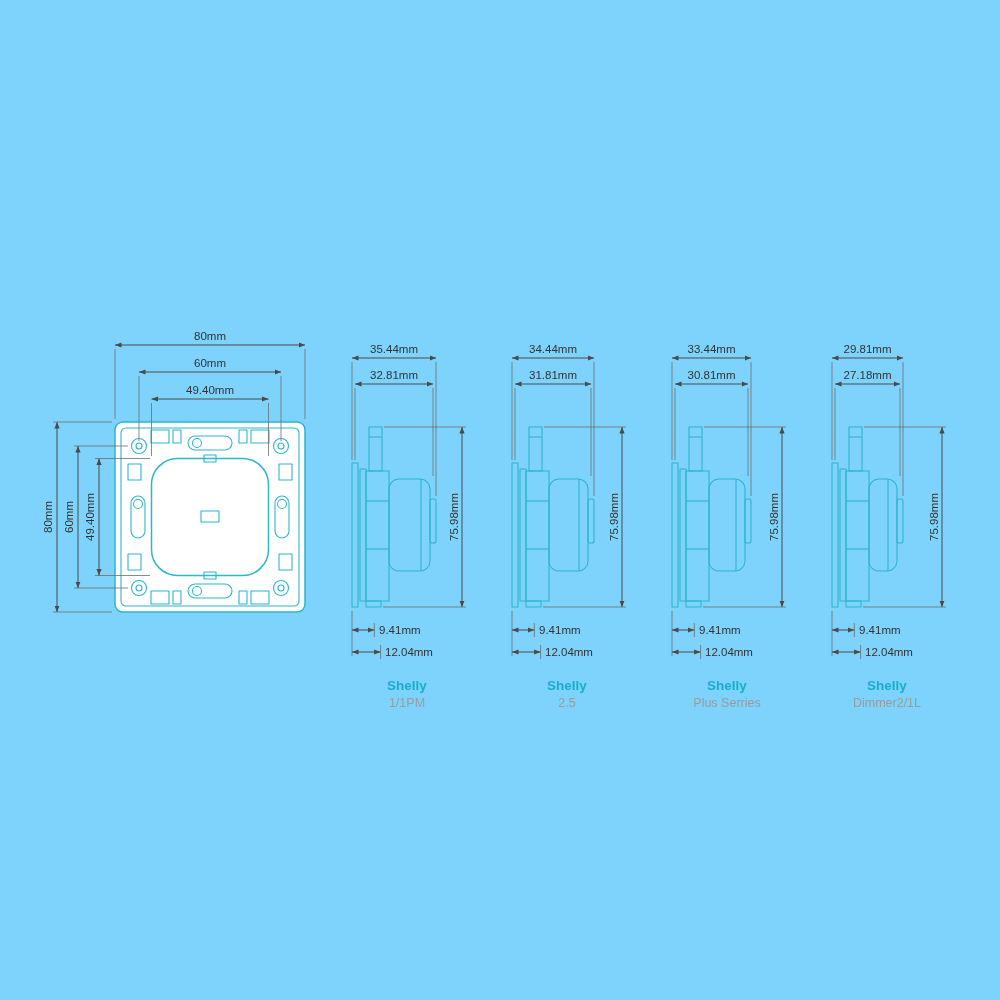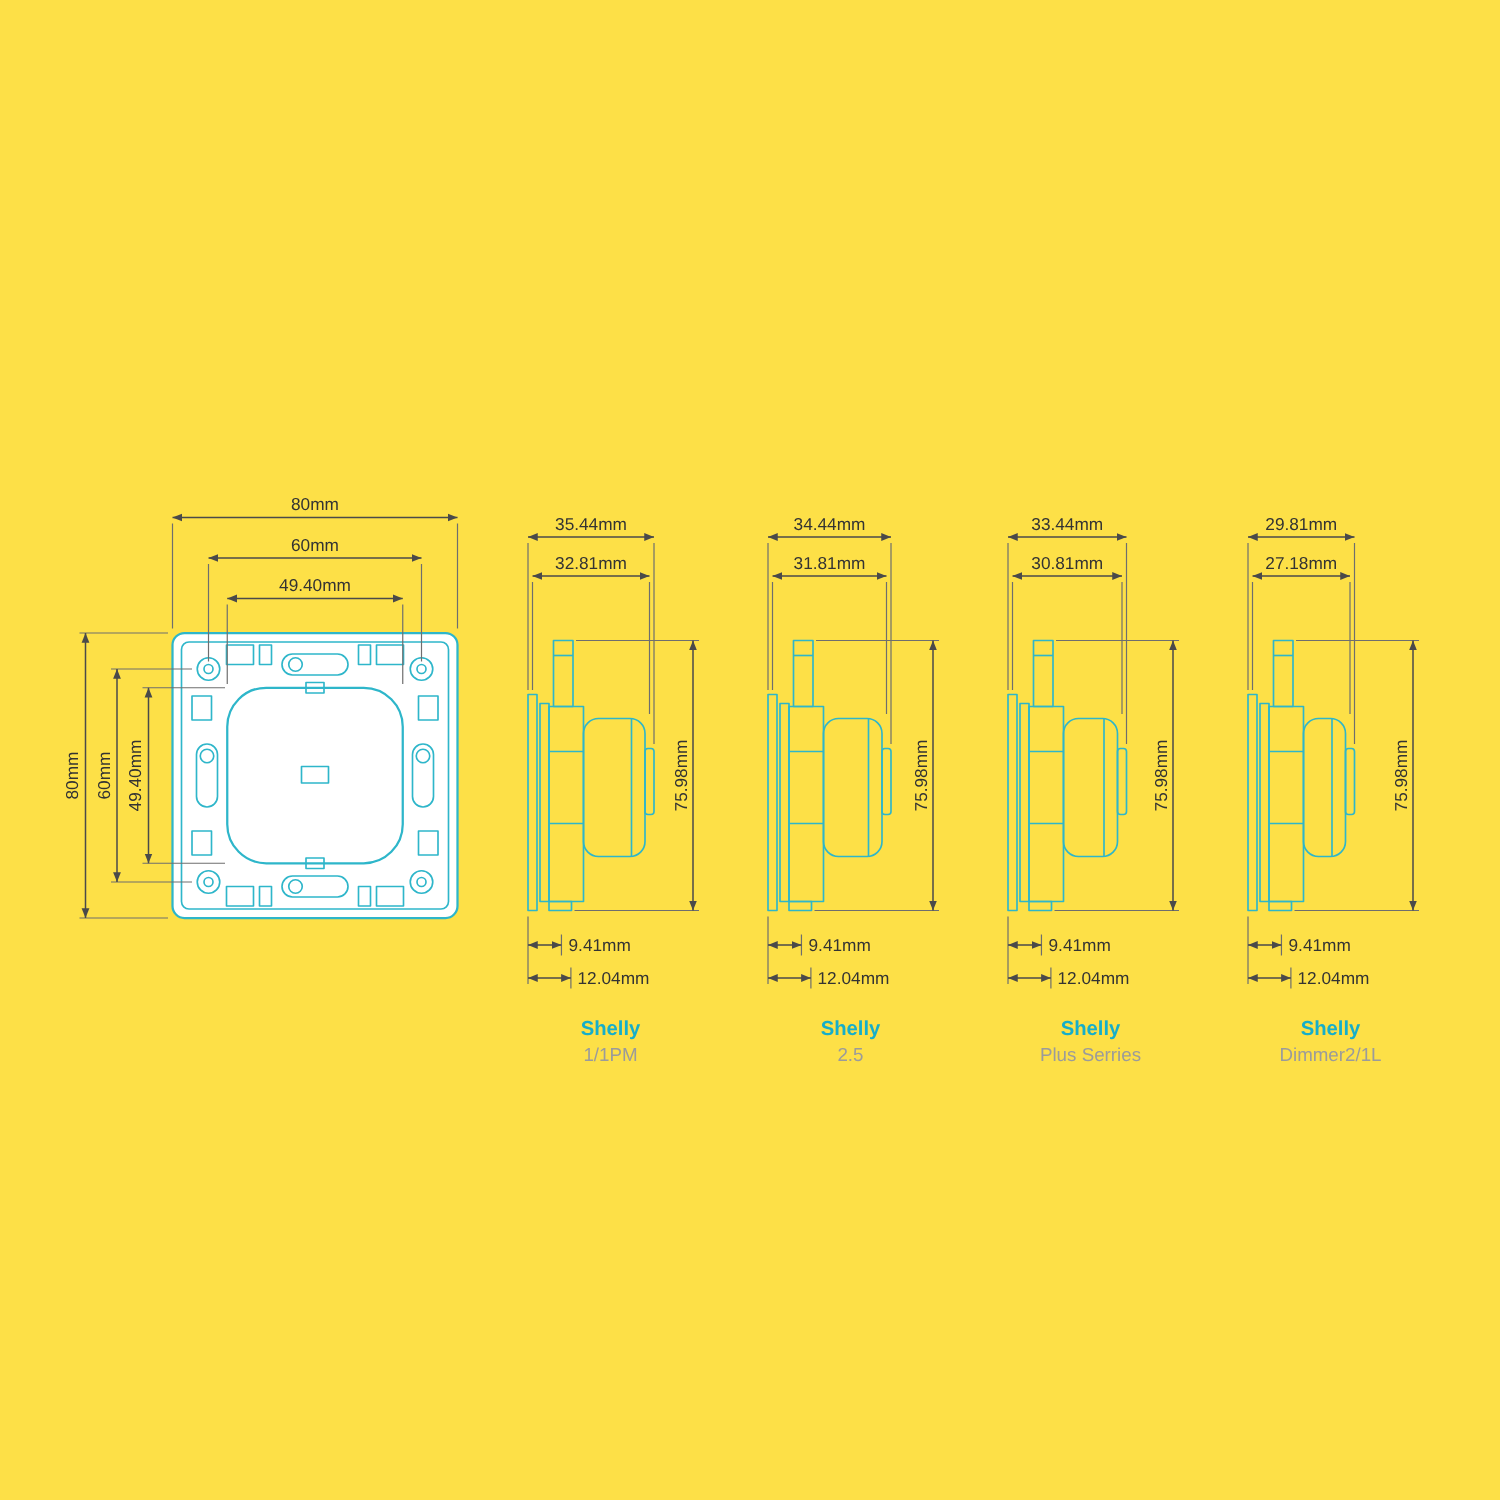--- a/index.html
+++ b/index.html
@@ -3,21 +3,21 @@
 <meta charset="utf-8">
 <style>
   html, body {
     margin: 0;
     padding: 0;
     background: #ffffff;
     width: 1000px;
     height: 1000px;
     font-family: "Liberation Sans", sans-serif;
   }
-  .stage { position: relative; width: 1000px; height: 1000px; background: #fde047; }
+  .stage { position: relative; width: 1000px; height: 1000px; background: #7dd3fc; }
   svg { display: block; }
 
   
   .teal      { stroke: #2eb6ca; fill: #ffffff; stroke-width: 1.5; stroke-linejoin: round; }
   .teal-thin { stroke: #2eb6ca; fill: none;    stroke-width: 1.1; stroke-linejoin: round; }
 
   
   .dimline { stroke: #4a4a4a; stroke-width: 1;   fill: none; }
   .extline { stroke: #6e6e6e; stroke-width: 0.8; fill: none; }
 

